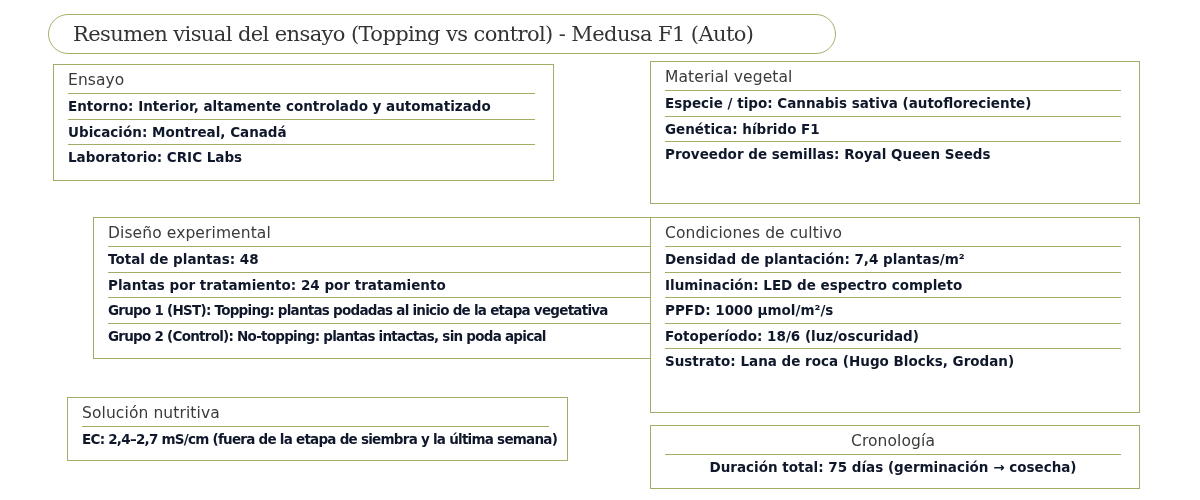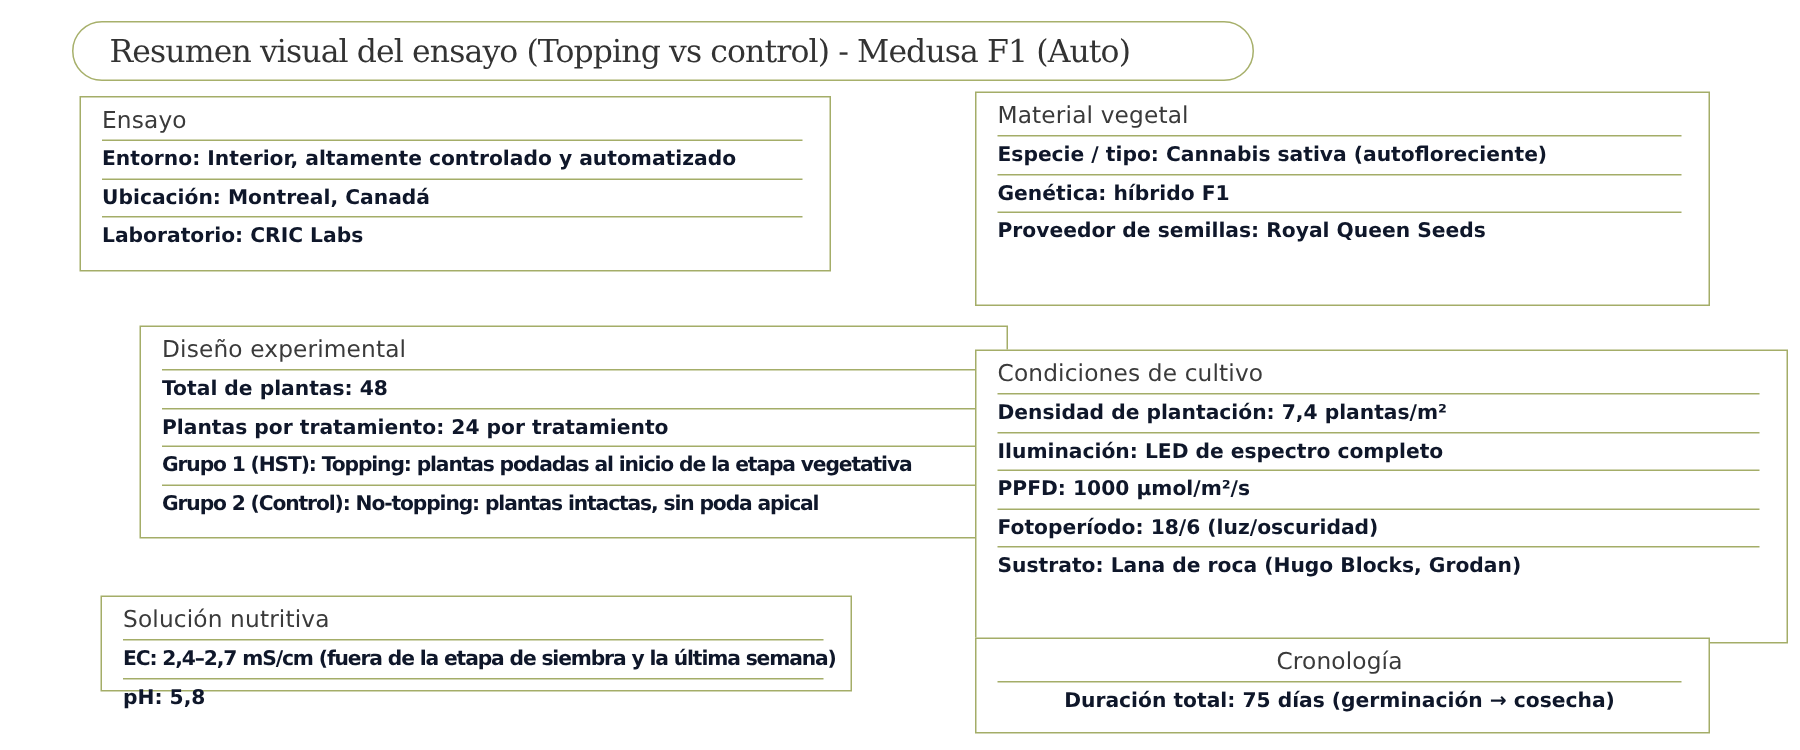--- a/index.html
+++ b/index.html
@@ -37,31 +37,30 @@
   <div class="card-title">Diseño experimental</div>
   <div class="row">Total de plantas: 48</div>
   <div class="row">Plantas por tratamiento: 24 por tratamiento</div>
   <div class="row tight">Grupo 1 (HST): Topping: plantas podadas al inicio de la etapa vegetativa</div>
   <div class="row tight">Grupo 2 (Control): No-topping: plantas intactas, sin poda apical</div>
 </div>
 
 <div class="card" style="left:67px; top:397px; width:501px; height:64px;">
   <div class="card-title">Solución nutritiva</div>
   <div class="row tight">EC: 2,4–2,7 mS/cm (fuera de la etapa de siembra y la última semana)</div>
-  <div class="row">pH: 5,8</div>
 </div>
 
 <div class="card" style="left:650px; top:61px; width:490px; height:143px;">
   <div class="card-title">Material vegetal</div>
   <div class="row">Especie / tipo: Cannabis sativa (autofloreciente)</div>
   <div class="row">Genética: híbrido F1</div>
   <div class="row">Proveedor de semillas: Royal Queen Seeds</div>
 </div>
 
-<div class="card" style="left:650px; top:217px; width:542px; height:196px;margin-top:16px;">
+<div class="card" style="left:650px; top:217px; width:490px; height:196px;">
   <div class="card-title">Condiciones de cultivo</div>
   <div class="row">Densidad de plantación: 7,4 plantas/m²</div>
   <div class="row">Iluminación: LED de espectro completo</div>
   <div class="row">PPFD: 1000 µmol/m²/s</div>
   <div class="row">Fotoperíodo: 18/6 (luz/oscuridad)</div>
   <div class="row">Sustrato: Lana de roca (Hugo Blocks, Grodan)</div>
 </div>
 
 <div class="card" style="left:650px; top:425px; width:490px; height:64px;text-align:center;">
   <div class="card-title">Cronología</div>

